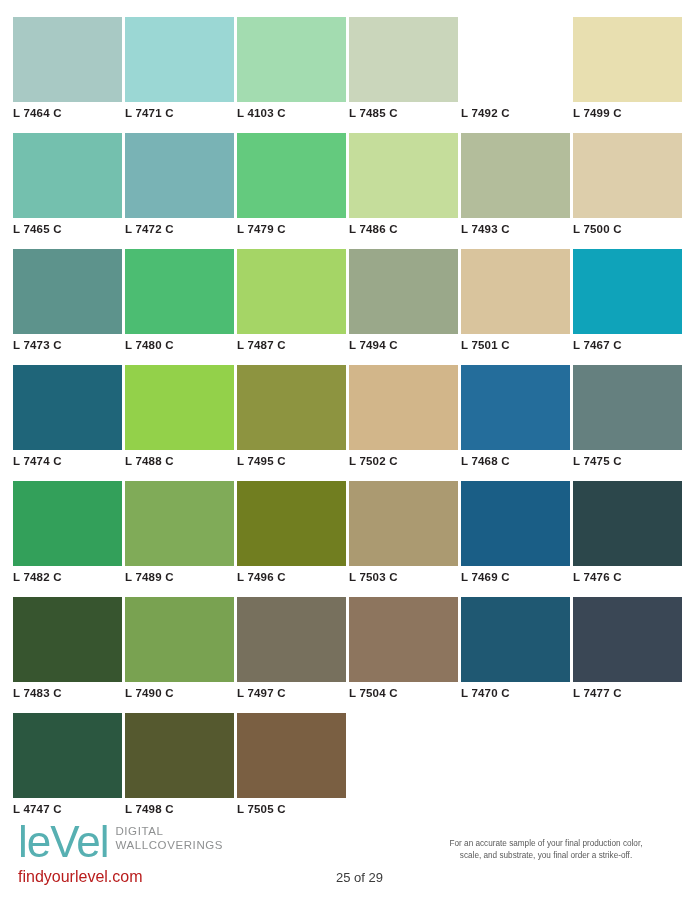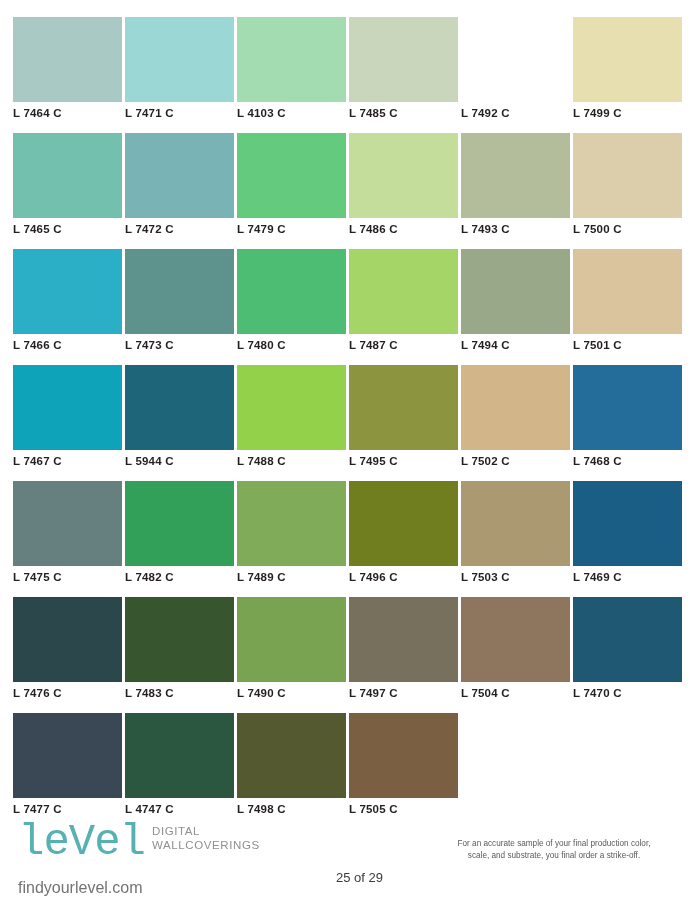--- a/index.html
+++ b/index.html
@@ -67,55 +67,55 @@
     position: absolute;
     left: 18px;
     top: 8px;
     width: 330px;
   }
   #logo-row {
     display: flex;
     align-items: flex-start;
   }
   #logo-wordmark {
-    font-family: Liberation Mono, monospace;
+    font-family: Liberation Sans, sans-serif;
     font-size: 44px;
     line-height: 44px;
     font-weight: 300;
     color: #57b0b2;
     letter-spacing: -1px;
   }
   #logo-tagline {
     margin-left: 7px;
     margin-top: 5px;
     font-size: 11.5px;
     line-height: 13.5px;
     color: #8e9091;
     letter-spacing: 0.6px;
   }
   #logo-url {
-    margin-top: 15px;
+    margin-top: 4px;
     font-size: 16px;
     line-height: 18px;
-    color: #737373;
+    color: #b91c1c;
     letter-spacing: 0px;
   }
   #page-number {
     position: absolute;
     left: 0;
     top: 58px;
     width: 695px;
     text-align: center;
     font-size: 13px;
     color: #3b3b3b;
     padding-left: 12px;
   }
   #disclaimer {
     position: absolute;
-    right: 16px;
+    right: 24px;
     top: 26px;
     width: 250px;
     text-align: center;
     font-size: 8.2px;
     line-height: 11.5px;
     color: #5a5a5a;
   }
 </style>
 </head>
 <body>
@@ -165,24 +165,20 @@
       </div>
       <div class="swatch-cell">
         <div class="swatch-chip" style="background-color: rgb(179, 189, 155);"></div>
         <div class="swatch-label">L 7493 C</div>
       </div>
       <div class="swatch-cell">
         <div class="swatch-chip" style="background-color: rgb(221, 206, 171);"></div>
         <div class="swatch-label">L 7500 C</div>
       </div>
       <div class="swatch-cell">
-        <div class="swatch-chip" style="background-color: rgb(42, 175, 198);"></div>
-        <div class="swatch-label">L 7466 C</div>
-      </div>
-      <div class="swatch-cell">
         <div class="swatch-chip" style="background-color: rgb(93, 147, 140);"></div>
         <div class="swatch-label">L 7473 C</div>
       </div>
       <div class="swatch-cell">
         <div class="swatch-chip" style="background-color: rgb(76, 189, 114);"></div>
         <div class="swatch-label">L 7480 C</div>
       </div>
       <div class="swatch-cell">
         <div class="swatch-chip" style="background-color: rgb(165, 213, 102);"></div>
         <div class="swatch-label">L 7487 C</div>
@@ -194,21 +190,21 @@
       <div class="swatch-cell">
         <div class="swatch-chip" style="background-color: rgb(217, 196, 157);"></div>
         <div class="swatch-label">L 7501 C</div>
       </div>
       <div class="swatch-cell">
         <div class="swatch-chip" style="background-color: rgb(15, 163, 186);"></div>
         <div class="swatch-label">L 7467 C</div>
       </div>
       <div class="swatch-cell">
         <div class="swatch-chip" style="background-color: rgb(31, 101, 121);"></div>
-        <div class="swatch-label">L 5944 C</div>
+        <div class="swatch-label">L 7474 C</div>
       </div>
       <div class="swatch-cell">
         <div class="swatch-chip" style="background-color: rgb(147, 209, 74);"></div>
         <div class="swatch-label">L 7488 C</div>
       </div>
       <div class="swatch-cell">
         <div class="swatch-chip" style="background-color: rgb(141, 148, 64);"></div>
         <div class="swatch-label">L 7495 C</div>
       </div>
       <div class="swatch-cell">

